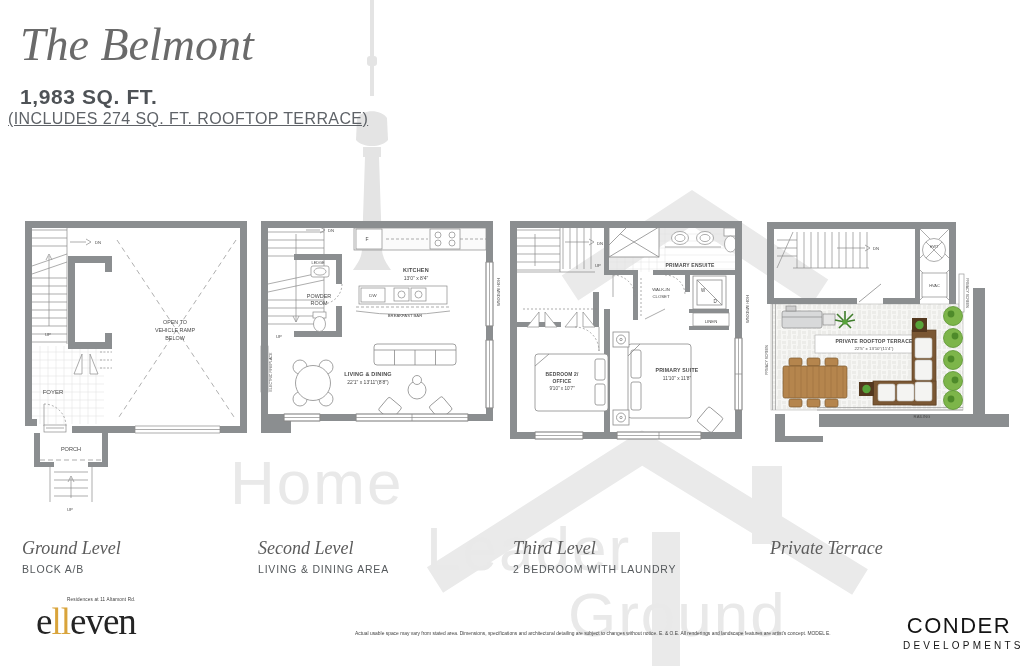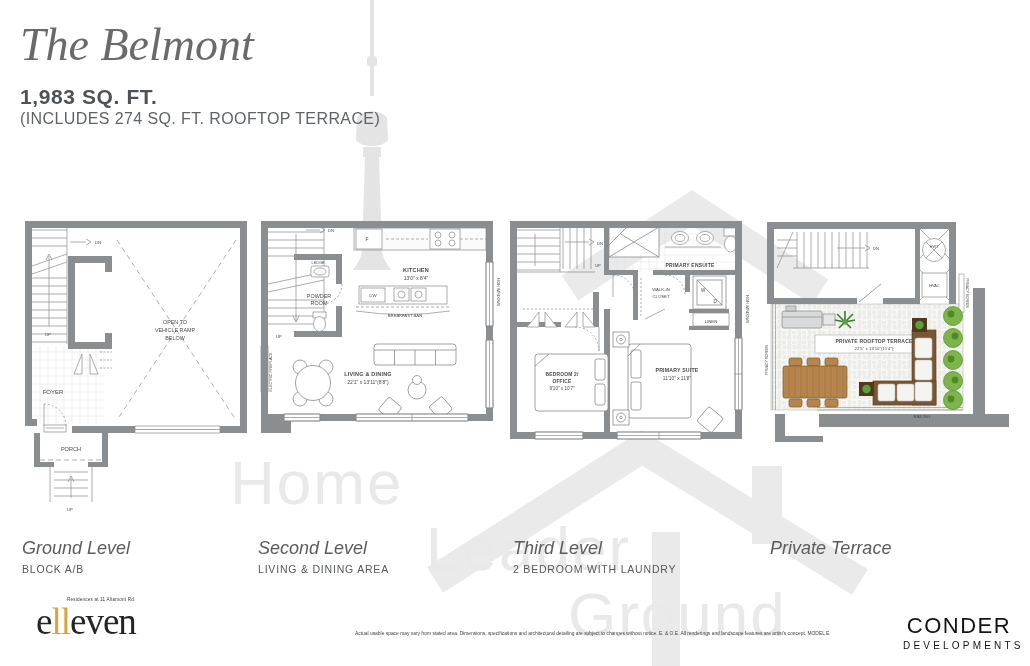--- a/index.html
+++ b/index.html
@@ -4,21 +4,21 @@
 <style>
   html,body{margin:0;padding:0;}
   body{width:1030px;height:666px;background:#ffffff;position:relative;overflow:hidden;
        font-family:"Liberation Sans",sans-serif;}
   .abs{position:absolute;}
   
   .title{font-family:"Liberation Serif",serif;font-style:italic;font-size:46px;color:#6a6a6a;line-height:1;}
   .area{font-size:21px;font-weight:700;color:#4e5256;letter-spacing:.6px;}
   .areanote{font-size:16px;color:#5f6368;letter-spacing:.4px;}
   
-  .cap-title{font-family:Liberation Sans, sans-serif;font-style:italic;font-size:18px;color:#5c5c5c;}
+  .cap-title{font-family:Liberation Serif, serif;font-style:italic;font-size:18px;color:#5c5c5c;}
   .cap-sub{font-size:10.5px;color:#55595c;letter-spacing:.8px;margin-top:4px;}
   
   .wm{color:#e9e9e9;font-size:62px;letter-spacing:2px;line-height:1;user-select:none;}
   .wmwrap{z-index:0;}
   .content{z-index:2;}
   
   svg text{font-family:"Liberation Sans",sans-serif;fill:#4a4a4a;}
   .rmlab{font-weight:bold;letter-spacing:.2px;}
   
   .logo-line{font-family:"Liberation Serif",serif;font-size:37px;color:#242424;letter-spacing:-1px;line-height:1;}
@@ -51,21 +51,21 @@
       <rect x="232" y="352" width="28" height="134"></rect>
     </g>
   </svg>
   <div class="abs wm" style="left:230px;top:452px;">Home</div>
   <div class="abs wm" style="left:426px;top:518px;">Leader</div>
   <div class="abs wm" style="left:568px;top:584px;">Ground</div>
 </div>
 
 <div class="abs content title" style="left:20px;top:22px;">The Belmont</div>
 <div class="abs content area" style="left:20px;top:85px;">1,983 SQ. FT.</div>
-<div class="abs content areanote" style="left:20px;top:110px;">(INCLUDES 274 SQ. FT. ROOFTOP TERRACE)</div>
+<div class="abs content areanote" style="left:8px;top:110px;text-decoration:underline;">(INCLUDES 274 SQ. FT. ROOFTOP TERRACE)</div>
 
 <svg class="abs content" style="left:20px;top:214px;" width="232" height="310" viewBox="0 0 232 310">
 
   <g stroke="#dedede" stroke-width="0.5">
     <path d="M12,138H84 M12,146H84 M12,154H84 M12,162H84 M12,170H84 M12,178H84 M12,186H84 M12,194H84 M12,202H84
              M20,132V210 M28,132V210 M36,132V210 M44,132V210 M52,132V210 M60,132V210 M68,132V210 M76,132V210"></path>
   </g>
 
   <g stroke="#8a8a8a" stroke-width="0.7" fill="none">
     <path d="M12,16H47 M12,24H47 M12,32H47 M12,64H47 M12,72H47 M12,80H47 M12,88H47 M12,96H47 M12,104H47 M12,112H47 M12,120H47 M12,128H47"></path>

